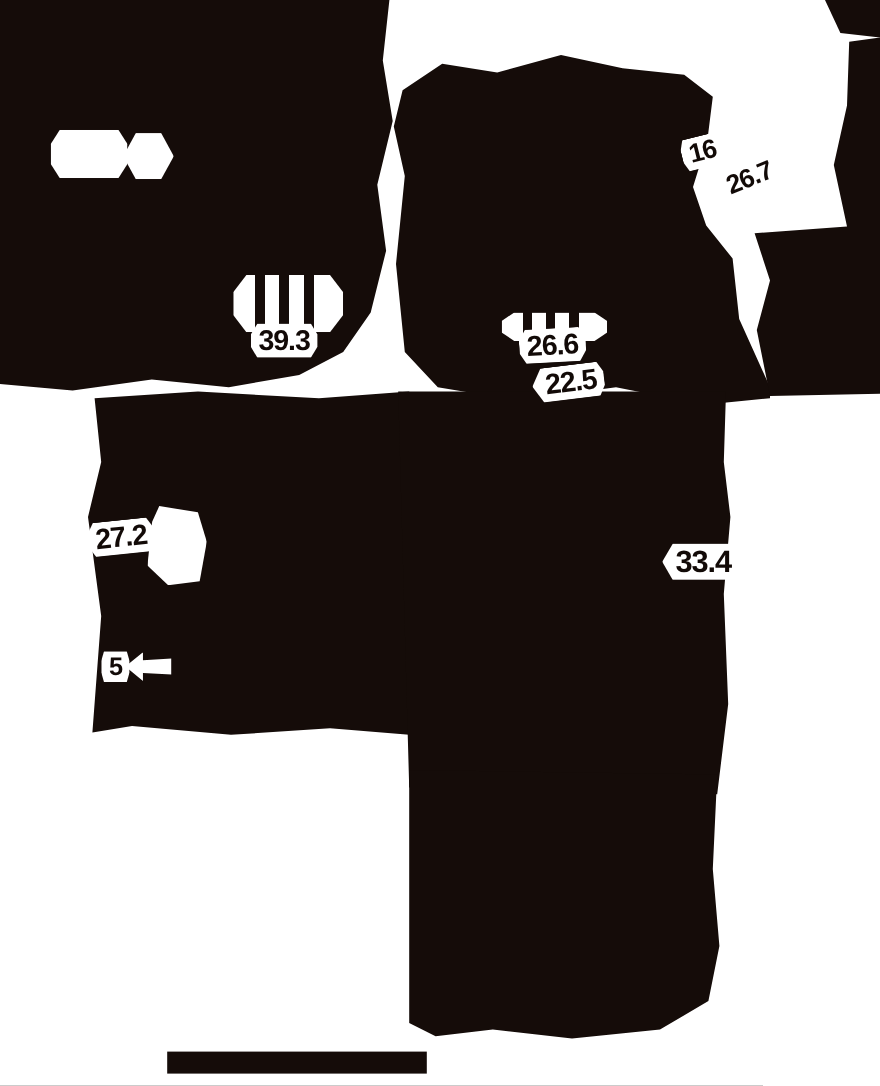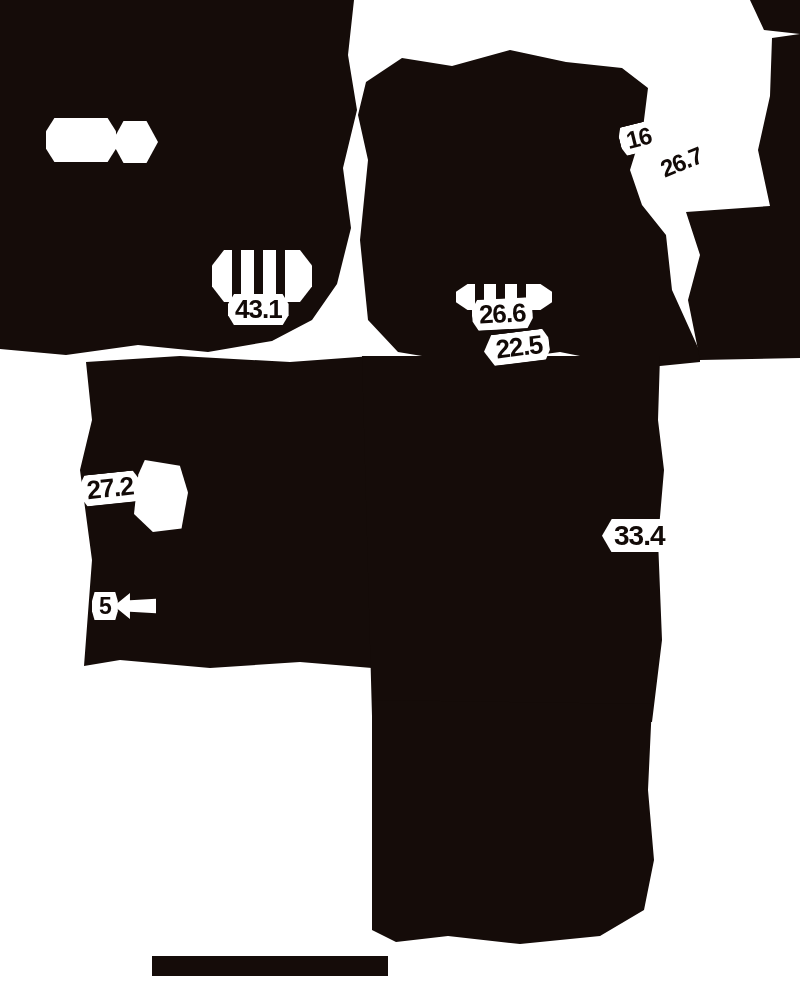--- a/index.html
+++ b/index.html
@@ -59,22 +59,22 @@
 
   <div class="shape octa" style="left:46px;top:118px;width:70px;height:44px;"></div>
   <div class="shape hexa" style="left:112px;top:121px;width:46px;height:42px;"></div>
   <div class="shape octa striped" style="left:212px;top:250px;width:100px;height:52px;"></div>
   <div class="shape octa striped" style="left:456px;top:284px;width:96px;height:26px;"></div>
   <div class="shape blob" style="left:134px;top:460px;width:54px;height:72px;"></div>
   <div class="shape arrow-left" style="left:114px;top:593px;width:42px;height:26px;"></div>
 
   <span class="tag" style="left:620px;top:128px;transform:rotate(-14deg);font-size:24px;">16</span>
   <span class="tag" style="left:655px;top:158px;transform:rotate(-22deg);font-size:24px;">26.7</span>
-  <span class="tag" style="left:228px;top:294px;">43.1</span>
+  <span class="tag" style="left:228px;top:294px;">39.3</span>
   <span class="tag" style="left:472px;top:300px;transform:rotate(-3deg);">26.6</span>
   <span class="tag point-left" style="left:484px;top:336px;transform:rotate(-7deg);">22.5</span>
   <span class="tag" style="left:80px;top:476px;transform:rotate(-6deg);">27.2</span>
-  <span class="tag point-left" style="left:602px;top:494px;font-size:28px;margin-top:25px;">33.4</span>
+  <span class="tag point-left" style="left:602px;top:494px;font-size:28px;">33.4</span>
   <span class="tag" style="left:92px;top:592px;font-size:23px;">5</span>
 
   <div class="scalebar" style="left:152px;top:956px;width:236px;height:20px;"></div>
 
 </div>
 
 </body></html>

